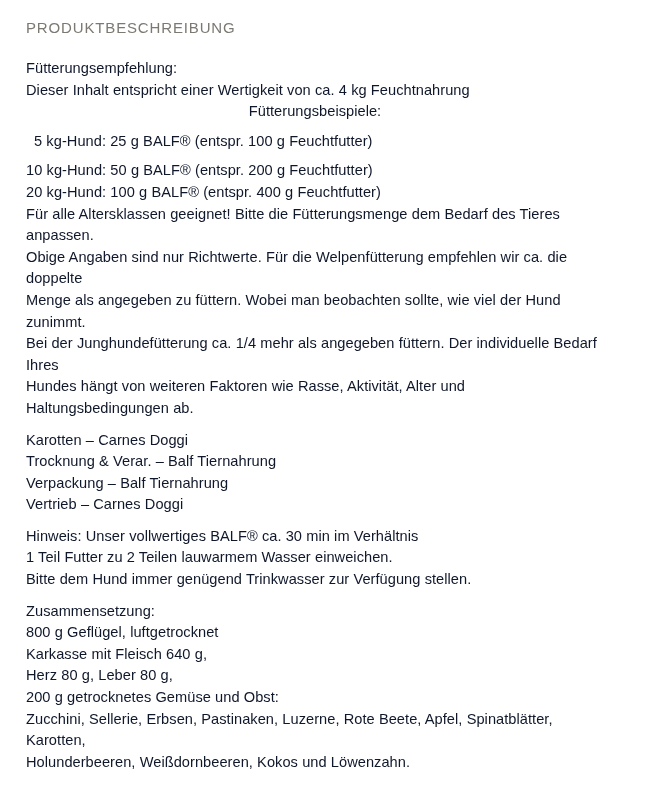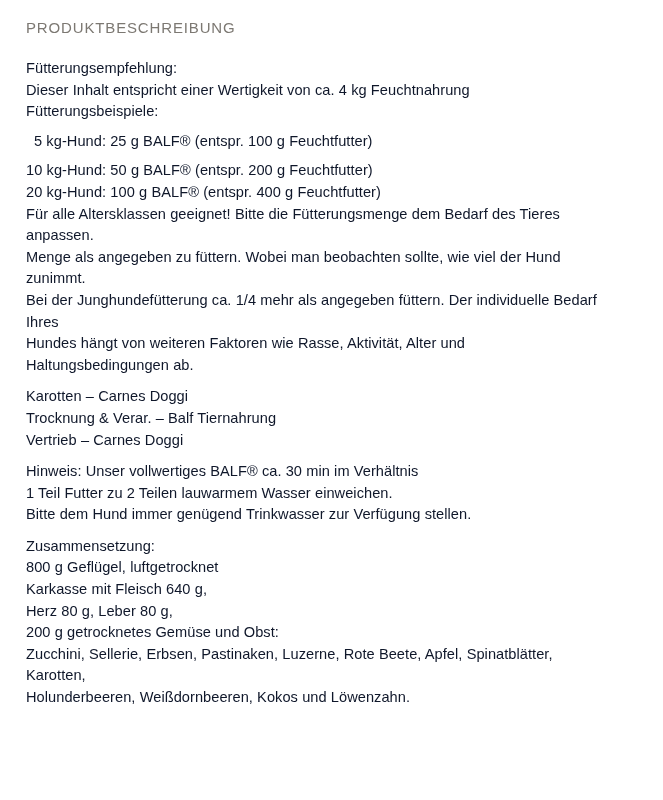--- a/index.html
+++ b/index.html
@@ -65,32 +65,34 @@
 
 <div class="page">
 
   <h2 class="panel-heading">PRODUKTBESCHREIBUNG</h2>
 
   <div class="description-body">
 
   <div class="text-block">
         <p class="text-line" style="margin: 0px;">Fütterungsempfehlung:</p>
         <p class="text-line" style="margin: 0px;">Dieser Inhalt entspricht einer Wertigkeit von ca. 4 kg Feuchtnahrung</p>
-        <p class="text-line" style="margin: 0px;">Fütterungsbeispiele:</p>
+        <p class="text-line" style="margin: 0px; text-align: center;">Fütterungsbeispiele:</p>
         <p class="text-line" style="margin: 8px;">5 kg-Hund: 25 g BALF® (entspr. 100 g Feuchtfutter)</p>
         <p class="text-line" style="margin: 0px;">10 kg-Hund: 50 g BALF® (entspr. 200 g Feuchtfutter)</p>
         <p class="text-line" style="margin: 0px;">20 kg-Hund: 100 g BALF® (entspr. 400 g Feuchtfutter)</p>
         <p class="text-line" style="margin: 0px;">Für alle Altersklassen geeignet! Bitte die Fütterungsmenge dem Bedarf des Tieres anpassen.</p>
+        <p class="text-line" style="margin: 0px;">Obige Angaben sind nur Richtwerte. Für die Welpenfütterung empfehlen wir ca. die doppelte</p>
         <p class="text-line" style="margin: 0px;">Menge als angegeben zu füttern. Wobei man beobachten sollte, wie viel der Hund zunimmt.</p>
         <p class="text-line" style="margin: 0px;">Bei der Junghundefütterung ca. 1/4 mehr als angegeben füttern. Der individuelle Bedarf Ihres</p>
         <p class="text-line" style="margin: 0px;">Hundes hängt von weiteren Faktoren wie Rasse, Aktivität, Alter und Haltungsbedingungen ab.</p>
       </div>
       <div class="text-block">
         <p class="text-line" style="margin: 0px;">Karotten – Carnes Doggi</p>
         <p class="text-line" style="margin: 0px;">Trocknung &amp; Verar. – Balf Tiernahrung</p>
+        <p class="text-line" style="margin: 0px;">Verpackung – Balf Tiernahrung</p>
         <p class="text-line" style="margin: 0px;">Vertrieb – Carnes Doggi</p>
       </div>
       <div class="text-block">
         <p class="text-line" style="margin: 0px;">Hinweis: Unser vollwertiges BALF® ca. 30 min im Verhältnis</p>
         <p class="text-line" style="margin: 0px;">1 Teil Futter zu 2 Teilen lauwarmem Wasser einweichen.</p>
         <p class="text-line" style="margin: 0px;">Bitte dem Hund immer genügend Trinkwasser zur Verfügung stellen.</p>
       </div>
       <div class="text-block">
         <p class="text-line" style="margin: 0px;">Zusammensetzung:</p>
         <p class="text-line" style="margin: 0px;">800 g Geflügel, luftgetrocknet</p>

